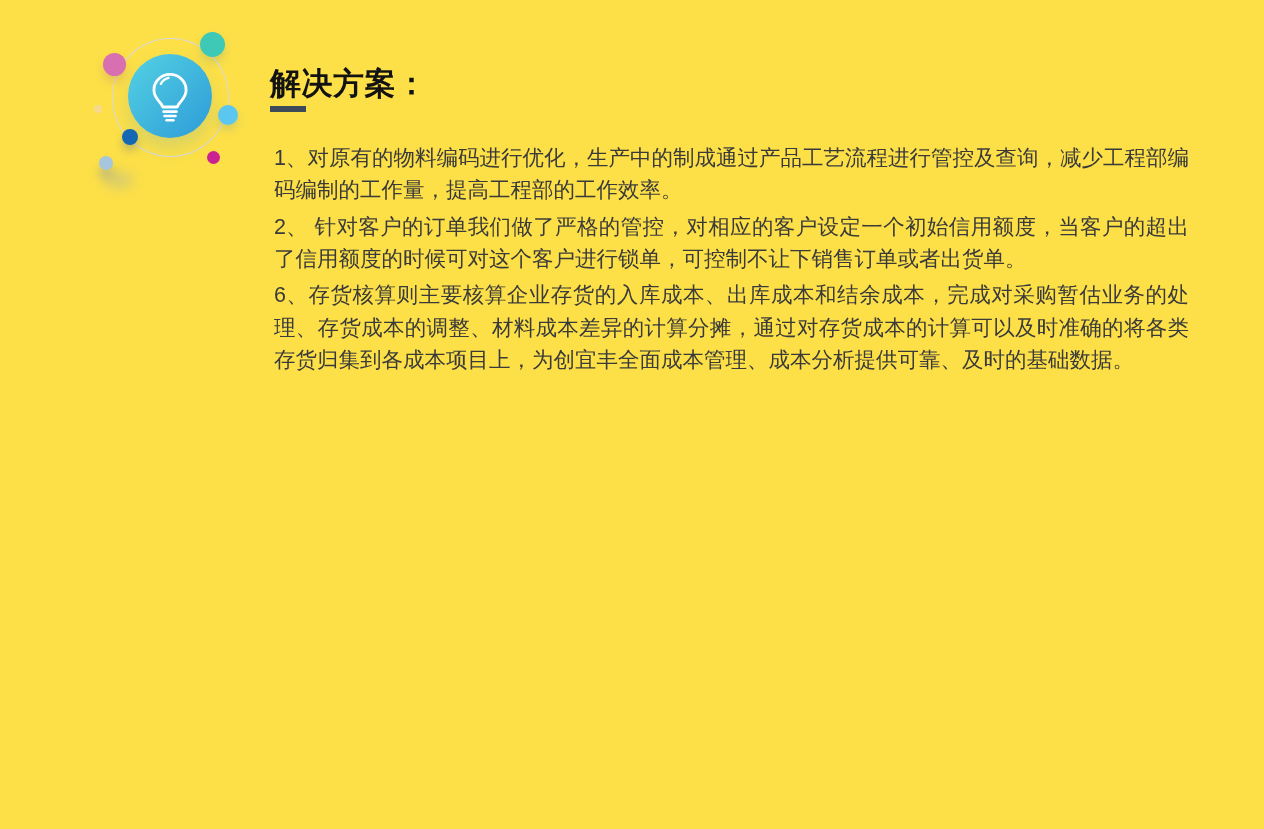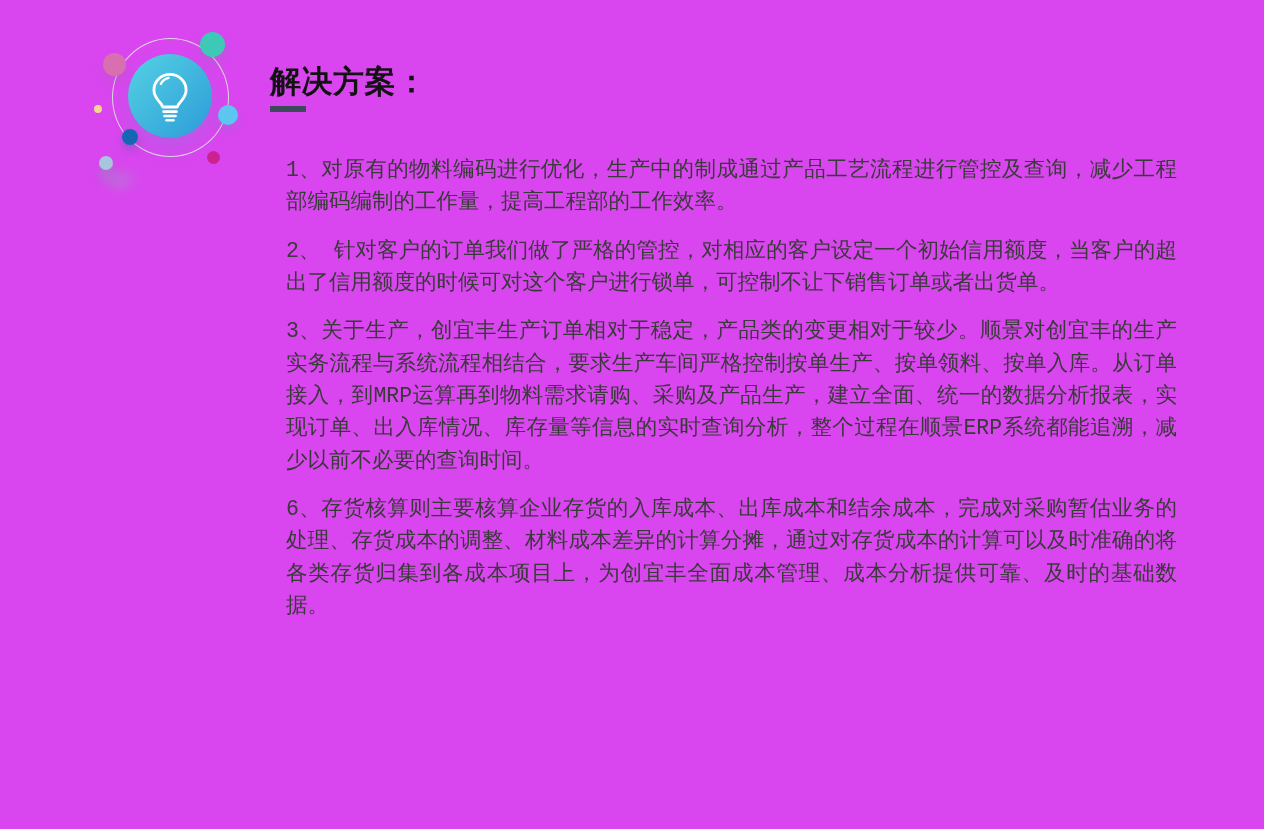--- a/index.html
+++ b/index.html
@@ -1,18 +1,18 @@
 <!DOCTYPE html>
 <html lang="zh"><head>
 <meta charset="utf-8">
 <style>
   html,body { margin:0; padding:0; background:#fff; }
   .page {
-    position:relative; width:1264px; height:829px; background:#d946ef;
-    font-family:Liberation Mono, monospace; overflow:hidden;
+    position:relative; width:1264px; height:829px; background:#fde047;
+    font-family:Liberation Sans, sans-serif; overflow:hidden;
   }
 
   
   .icon-group { position:absolute; left:88px; top:28px; width:160px; height:168px; }
   .ring {
     position:absolute; left:24px; top:10px; width:115px; height:117px;
     border:1px solid #d8dadc; border-radius:50%;
   }
   .main-circle {
     position:absolute; left:40px; top:26px; width:84px; height:84px; border-radius:50%;
@@ -45,21 +45,21 @@
     position:absolute; left:270px; top:106px; width:36px; height:6px;
     background:var(--accent,#3d4a59);
   }
 
   
   .solution {
     position:absolute; left:270px; top:138px; width:923px;
     font-size:21.5px; line-height:32.35px; color:#3a3a3a;
     text-align:justify;
   }
-  .solution p { margin:16px; padding:0; }
+  .solution p { margin:4px; padding:0; }
 </style>
 </head>
 <body>
 
 <div class="page">
 
   <div class="icon-group">
     <div class="shadow-blob"></div>
     <div class="ring" style="border-color: rgb(216, 218, 220);"></div>
     <div class="main-circle" style="--g1: #54d2e3; --g2: #2d9bd8;">
@@ -79,17 +79,16 @@
     <div class="dot dot-steel" style="--c: #a7c5dd;"></div>
     <div class="dot dot-magenta" style="--c: #cc2291;"></div>
   </div>
 
   <h1 class="page-title">解决方案：</h1>
   <div class="title-underline" style="--accent: #3d4a59;"></div>
 
   <div class="solution">
     <p>1、对原有的物料编码进行优化，生产中的制成通过产品工艺流程进行管控及查询，减少工程部编码编制的工作量，提高工程部的工作效率。</p>
     <p>2、 针对客户的订单我们做了严格的管控，对相应的客户设定一个初始信用额度，当客户的超出了信用额度的时候可对这个客户进行锁单，可控制不让下销售订单或者出货单。</p>
-    <p>3、关于生产，创宜丰生产订单相对于稳定，产品类的变更相对于较少。顺景对创宜丰的生产实务流程与系统流程相结合，要求生产车间严格控制按单生产、按单领料、按单入库。从订单接入，到MRP运算再到物料需求请购、采购及产品生产，建立全面、统一的数据分析报表，实现订单、出入库情况、库存量等信息的实时查询分析，整个过程在顺景ERP系统都能追溯，减少以前不必要的查询时间。</p>
     <p>6、存货核算则主要核算企业存货的入库成本、出库成本和结余成本，完成对采购暂估业务的处理、存货成本的调整、材料成本差异的计算分摊，通过对存货成本的计算可以及时准确的将各类存货归集到各成本项目上，为创宜丰全面成本管理、成本分析提供可靠、及时的基础数据。</p>
   </div>
 
 </div>
 
 </body></html>

